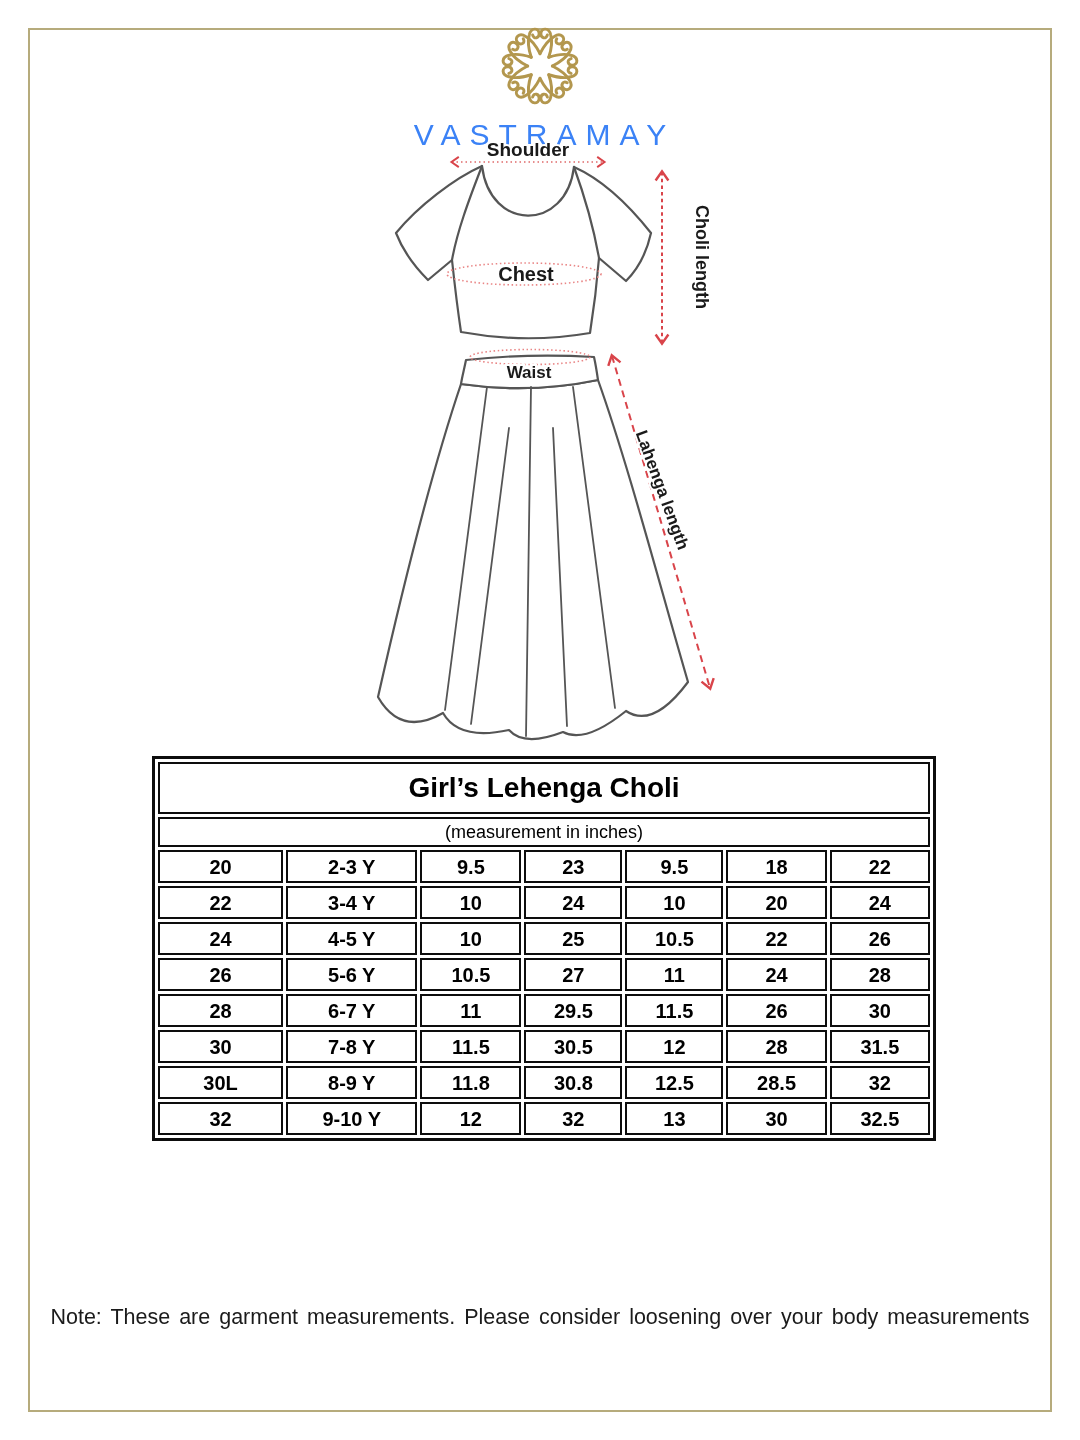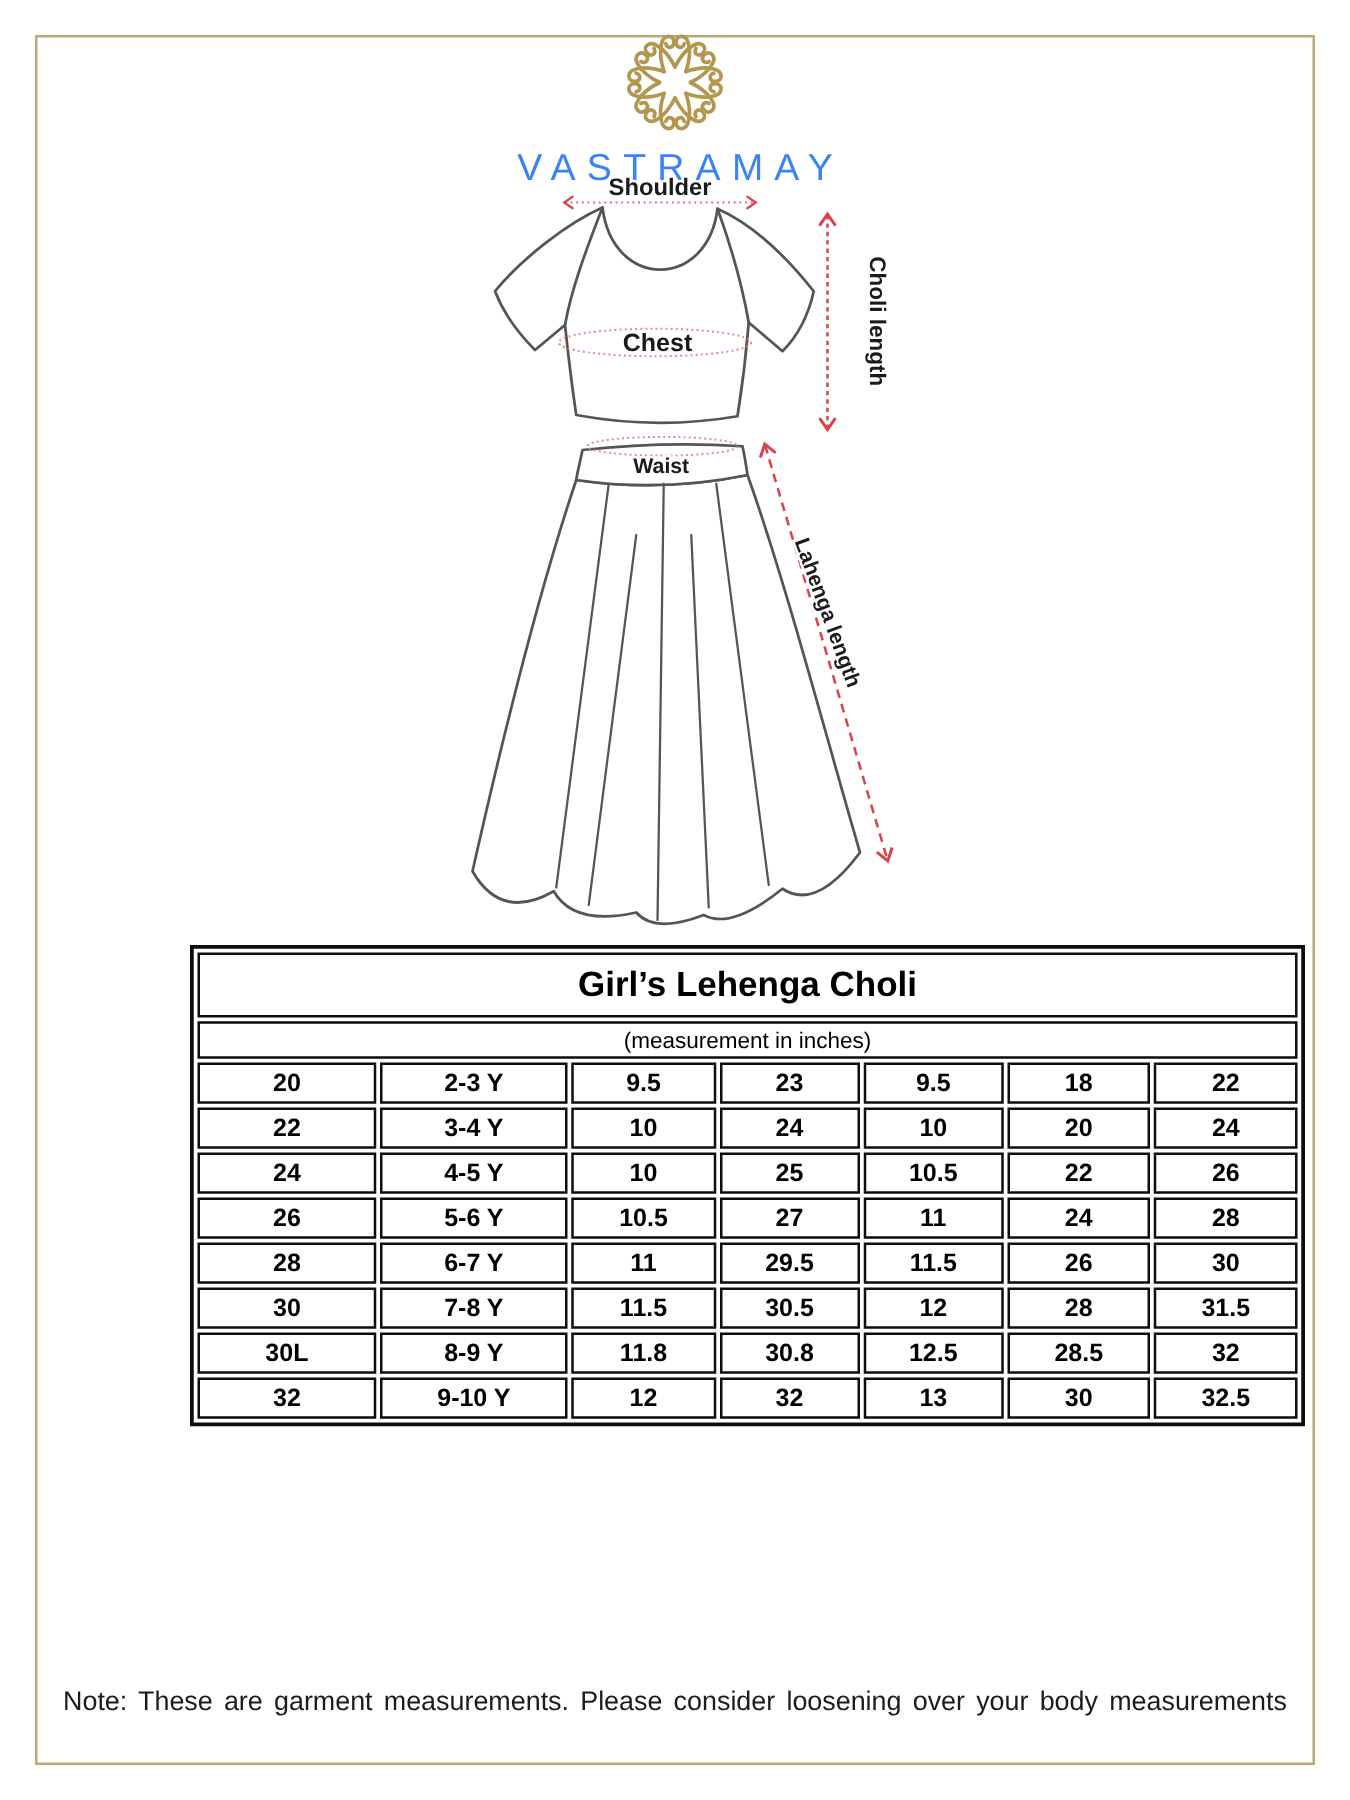--- a/index.html
+++ b/index.html
@@ -14,37 +14,37 @@
   .brand-name{
     margin-top:12px;font-size:30px;letter-spacing:9px;padding-left:9px;
     color:#3b82f6;font-weight:400;
   }
   
   .diagram{position:absolute;top:140px;left:0;}
   .diagram text{font-family:"Liberation Sans",sans-serif;font-weight:bold;fill:#1a1a1a;
     paint-order:stroke;stroke:#ffffff;stroke-width:4px;}
   
   .size-table{
-    position:absolute;top:756px;left:152px;width:892px;
+    position:absolute;top:756px;left:152px;width:784px;
     border-collapse:separate;border-spacing:3px;
     border:3px solid #0d0d0d;background:#fff;table-layout:fixed;
     color:#000;
   }
   .size-table th,.size-table td{
     border:2px solid #0d0d0d;text-align:center;vertical-align:middle;
     background:#fff;overflow:hidden;
   }
   .title-cell{font-size:28px;font-weight:bold;height:46px;}
   .subtitle-cell{font-size:18px;font-weight:normal;height:24px;}
   .size-table thead th.col-head{font-size:20px;font-weight:bold;height:58px;line-height:1.2;padding:0 2px;}
   .size-table tbody td{font-size:20px;font-weight:bold;height:27px;line-height:1;}
   
   .note{
     position:absolute;top:1297px;left:35px;width:1010px;text-align:center;
-    font-size:21.5px;color:#1b1b1b;line-height:40px;word-spacing:3px;margin-top:44px;
+    font-size:21.5px;color:#1b1b1b;line-height:40px;word-spacing:3px;
   }
 </style>
 </head>
 <body>
 
 <div class="page">
 
   <div class="frame"></div>
 
   <div class="logo-wrap">

